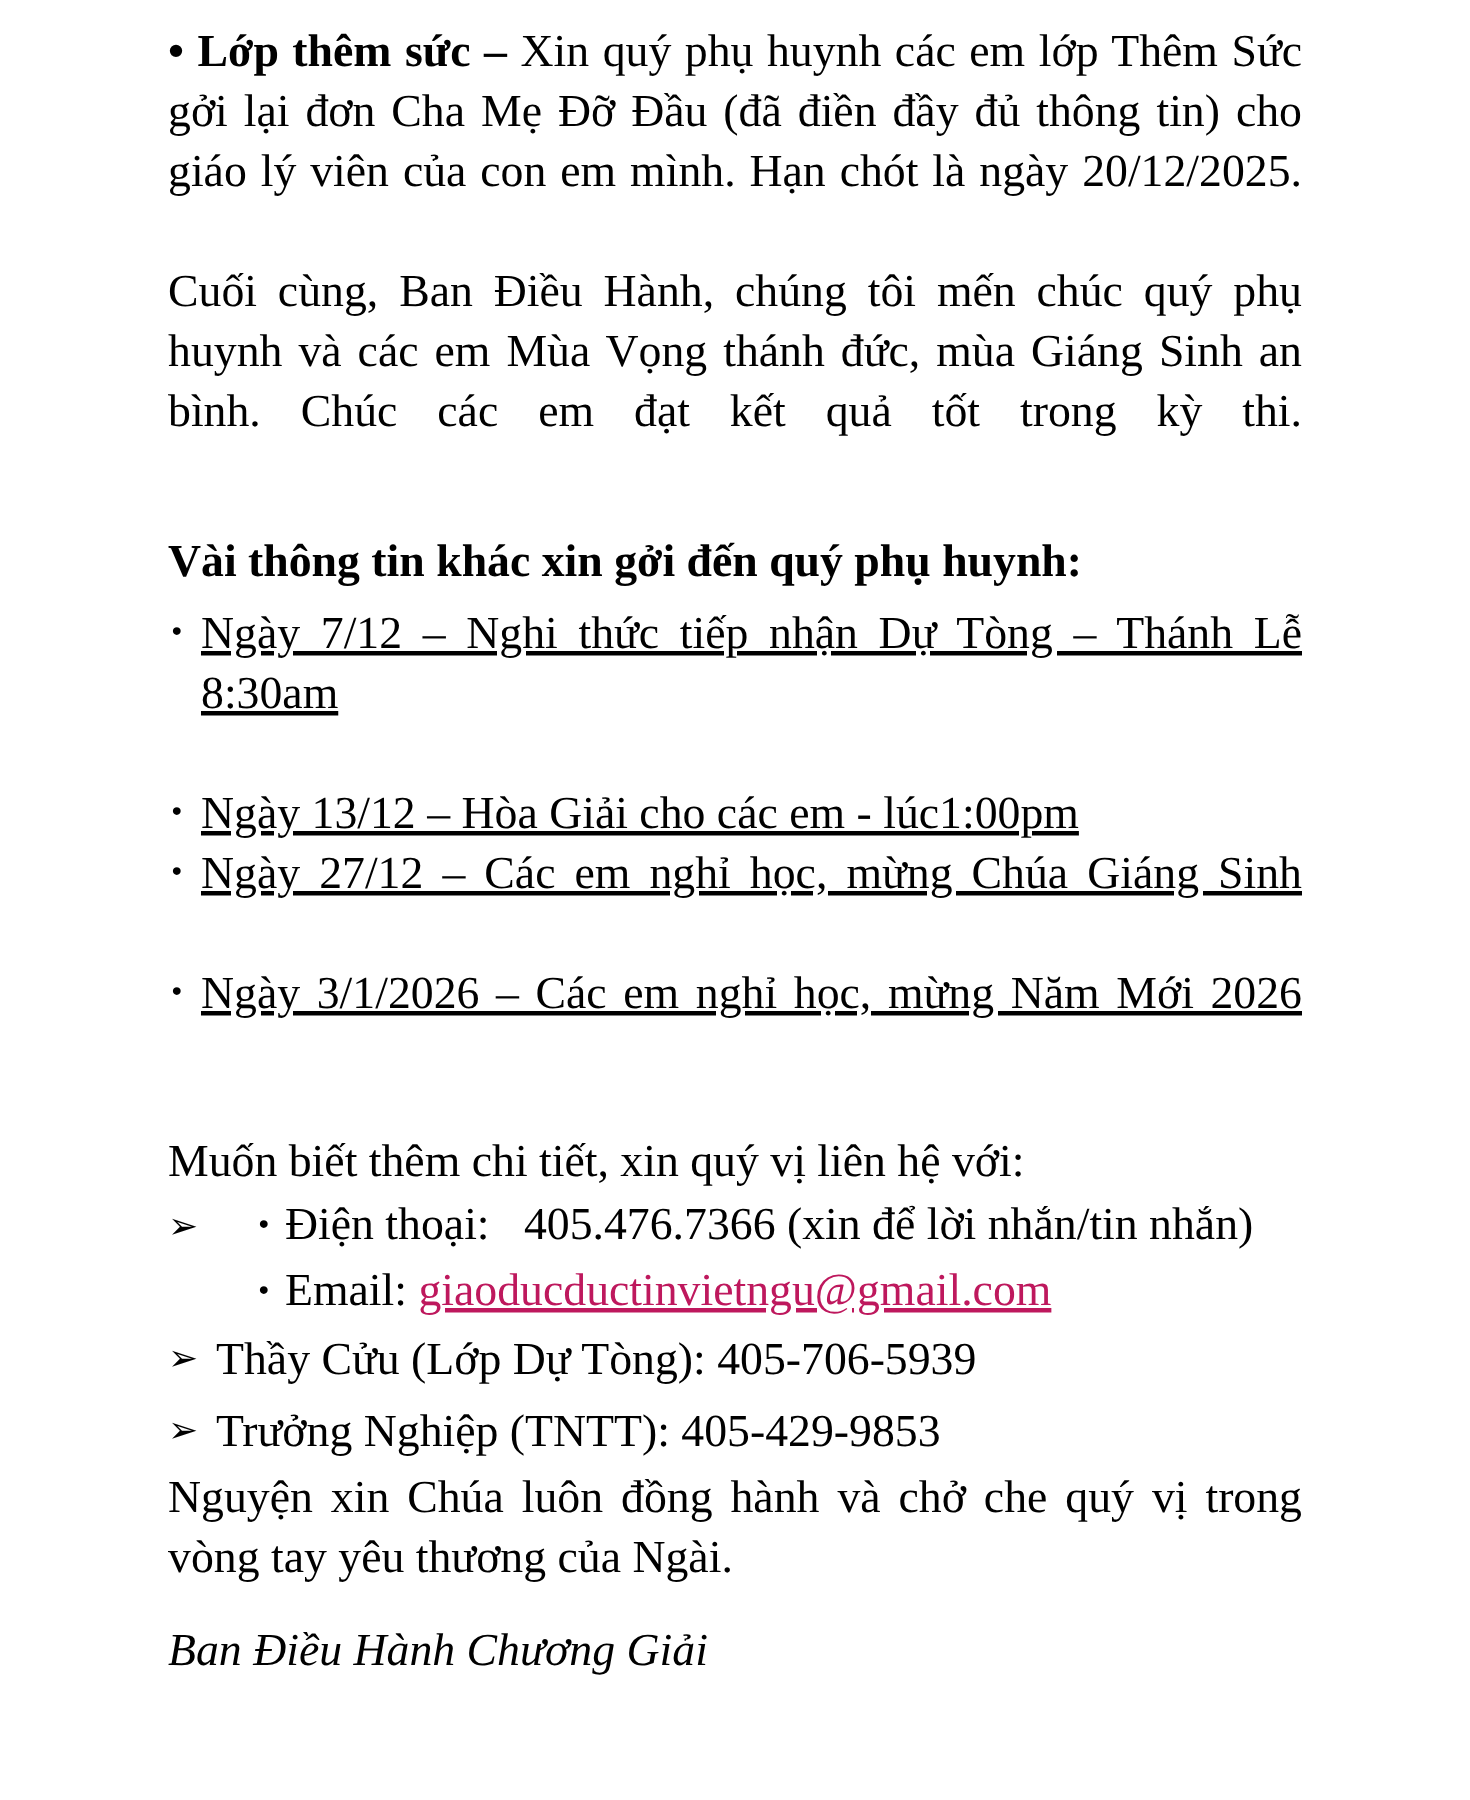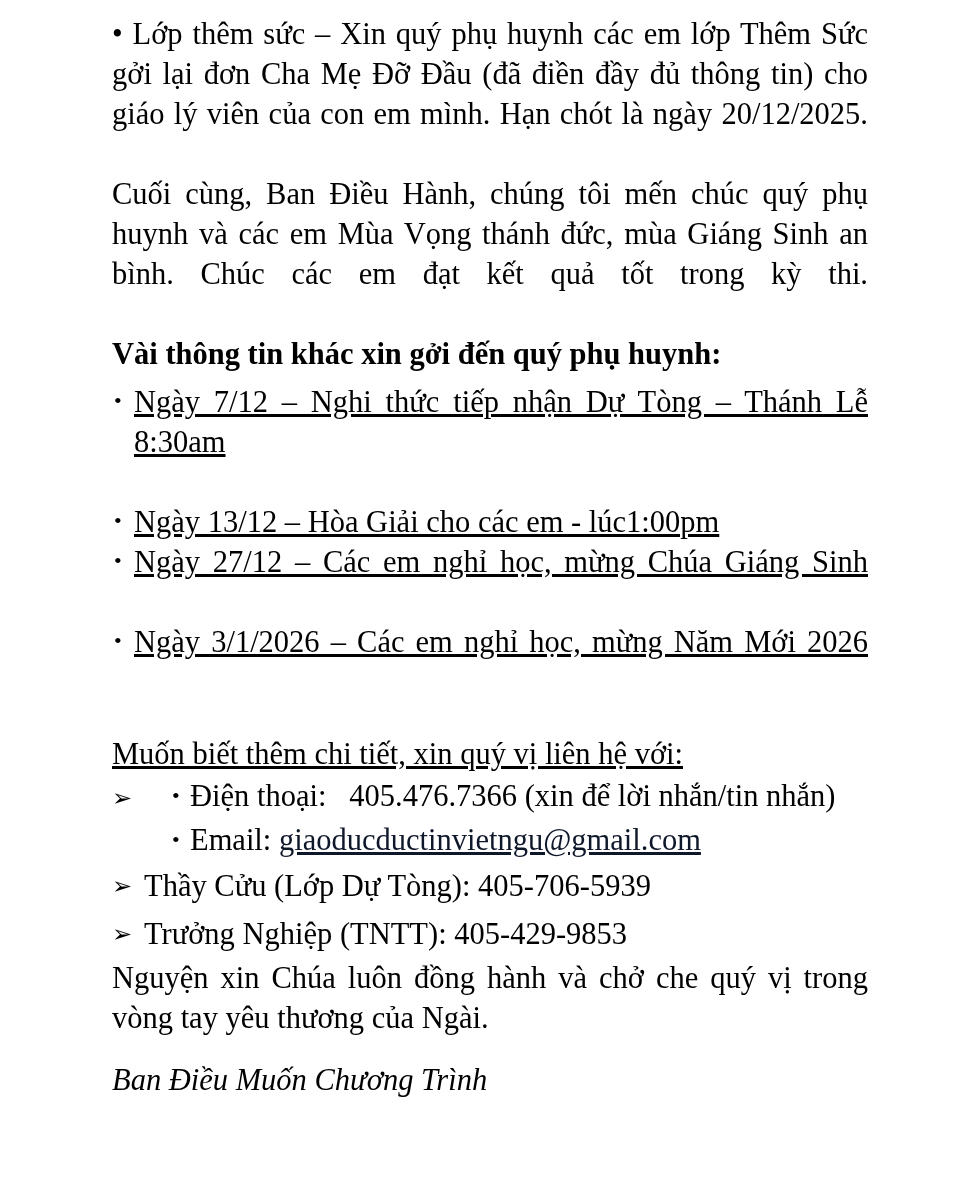--- a/index.html
+++ b/index.html
@@ -43,30 +43,31 @@
     margin-top: 0;
   }
   .para-justify {
     text-align: justify;
   }
   .para-justify::after {
     content: "";
     display: inline-block;
     width: 100%;
   }
-  .bold { font-weight: normal; }
+  .bold { font-weight: bold; }
 
   .first-para {
     margin-top: 14px;
   }
 
   .heading {
     font-weight: bold;
     font-size: 30.5px;
     line-height: 40px;
+    margin-top: 20px;
   }
 
   ul.bullets {
     list-style: none;
     margin: 8px 0 0 0;
     padding: 0;
   }
   ul.bullets li {
     position: relative;
     padding-left: 22px;
@@ -92,21 +93,20 @@
   .justify-inner::after {
     content: "";
     display: inline-block;
     width: 100%;
   }
 
   .contact-intro {
     margin-top: 32px;
     font-size: 30.5px;
     line-height: 40px;
-    text-decoration: underline;
   }
 
   ul.arrows {
     list-style: none;
     margin: 0;
     padding: 0;
   }
   ul.arrows > li {
     position: relative;
     padding-left: 32px;
@@ -132,21 +132,21 @@
     line-height: 44px;
   }
   ul.subbullets li .sub-dot {
     position: absolute;
     left: 0;
     top: 0;
     font-size: 22px;
     line-height: 44px;
   }
   .email-link {
-    color: #0f172a;
+    color: #be185d;
     text-decoration: underline;
   }
   .closing {
     font-size: 30.5px;
     line-height: 40px;
   }
   .signature {
     margin-top: 22px;
     font-style: italic;
     font-size: 30.5px;
@@ -213,15 +213,15 @@
       <span>Thầy Cửu (Lớp Dự Tòng): 405-706-5939</span>
     </li>
     <li>
       <span class="arrow-mark">➢</span>
       <span>Trưởng Nghiệp (TNTT): 405-429-9853</span>
     </li>
   </ul>
 
   <p class="closing">Nguyện xin Chúa luôn đồng hành và chở che quý vị trong vòng tay yêu thương của Ngài.</p>
 
-  <p class="signature">Ban Điều Muốn Chương Trình</p>
+  <p class="signature">Ban Điều Hành Chương Giải</p>
 
 </div>
 
 </body></html>

